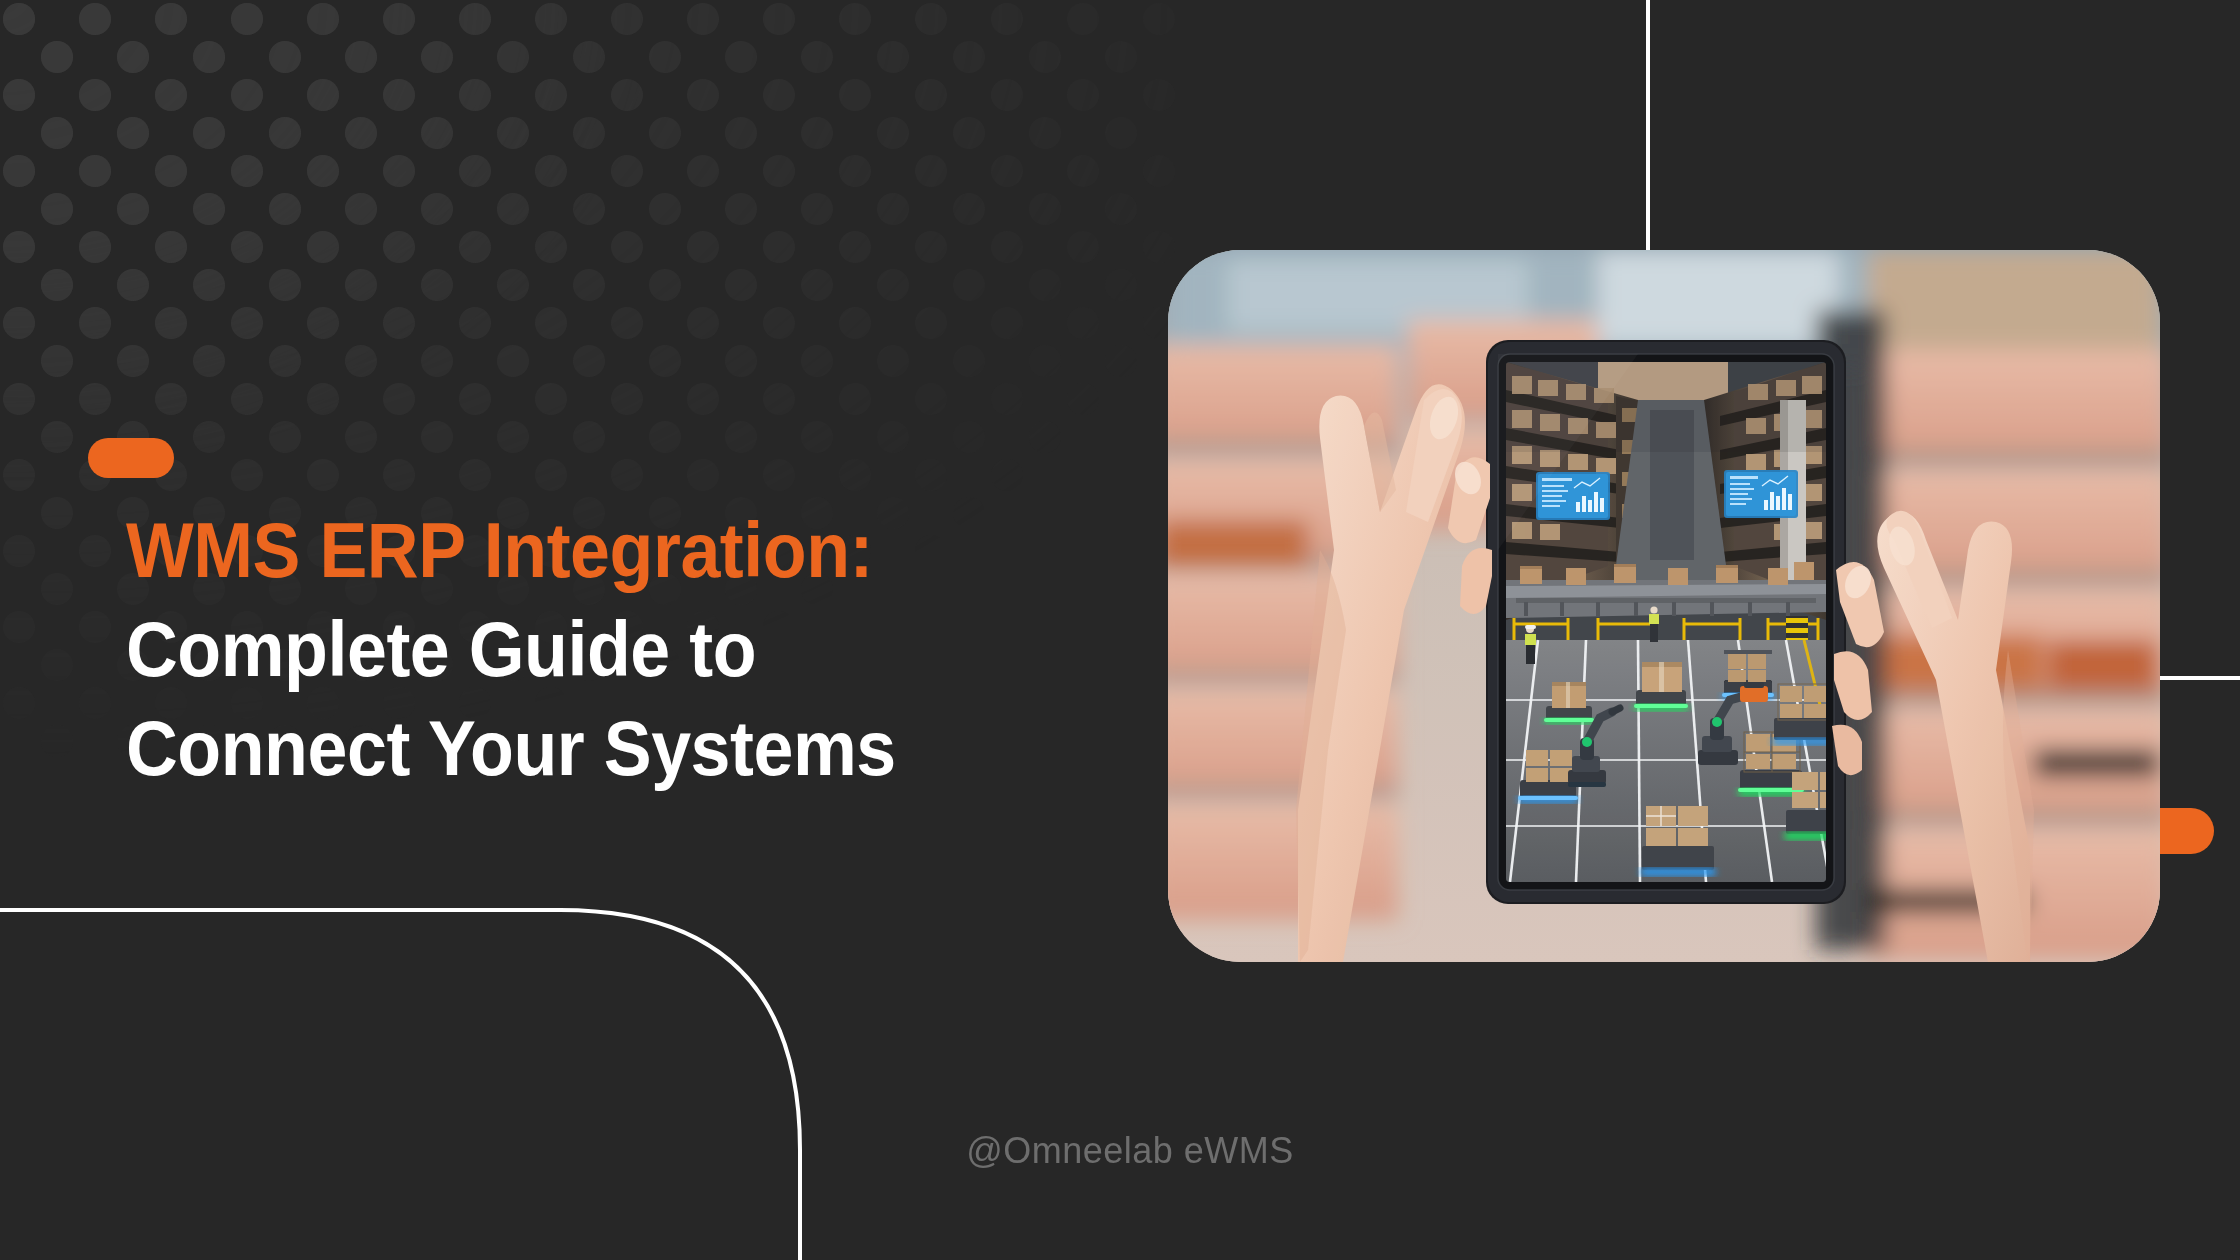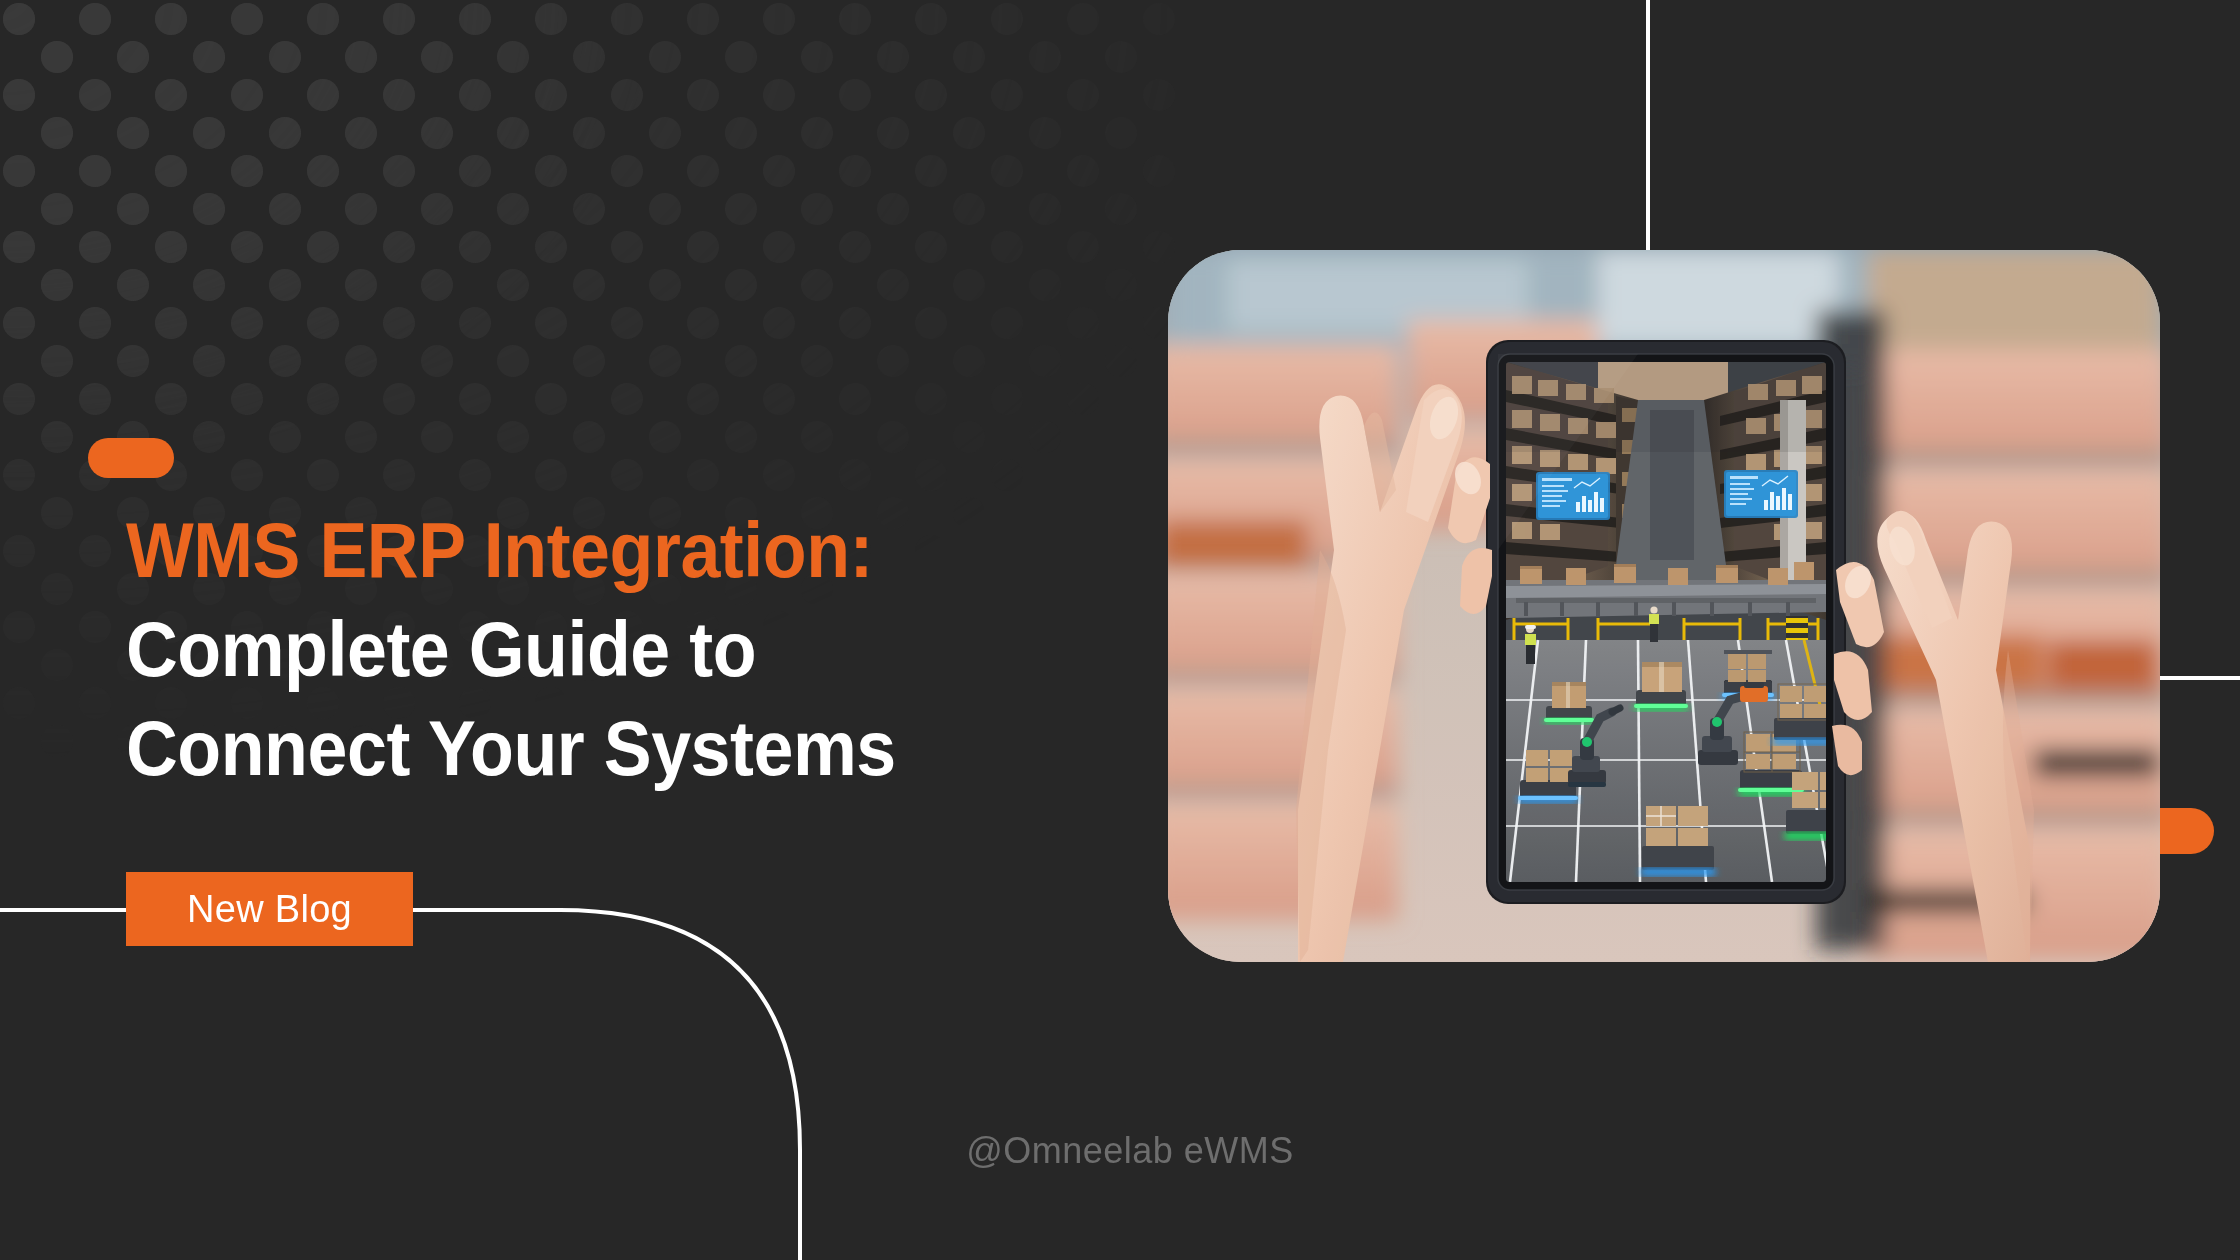--- a/index.html
+++ b/index.html
@@ -165,23 +165,20 @@
       <path d="M 0 30 L 560 30 Q 800 30 800 270 L 800 400" fill="none" stroke="#ffffff" stroke-width="4"></path>
     </svg>
   </div>
 
   <div class="headline">
     <div class="line line-1">WMS ERP Integration:</div>
     <div class="line line-2">Complete Guide to</div>
     <div class="line line-3">Connect Your Systems</div>
   </div>
 
-  <div class="badge-new-blog">
-    <span>New Blog</span>
-  </div>
 
   <div class="footer-handle">@Omneelab eWMS</div>
 
   <div class="photo-panel">
     <svg viewBox="0 0 992 712" preserveAspectRatio="xMidYMid slice">
       <defs>
         <linearGradient id="bgTop" x1="0" y1="0" x2="0" y2="1">
           <stop offset="0" stop-color="#8fa3b0"></stop>
           <stop offset="0.35" stop-color="#c9bcb3"></stop>
           <stop offset="1" stop-color="#d8c5ba"></stop>

